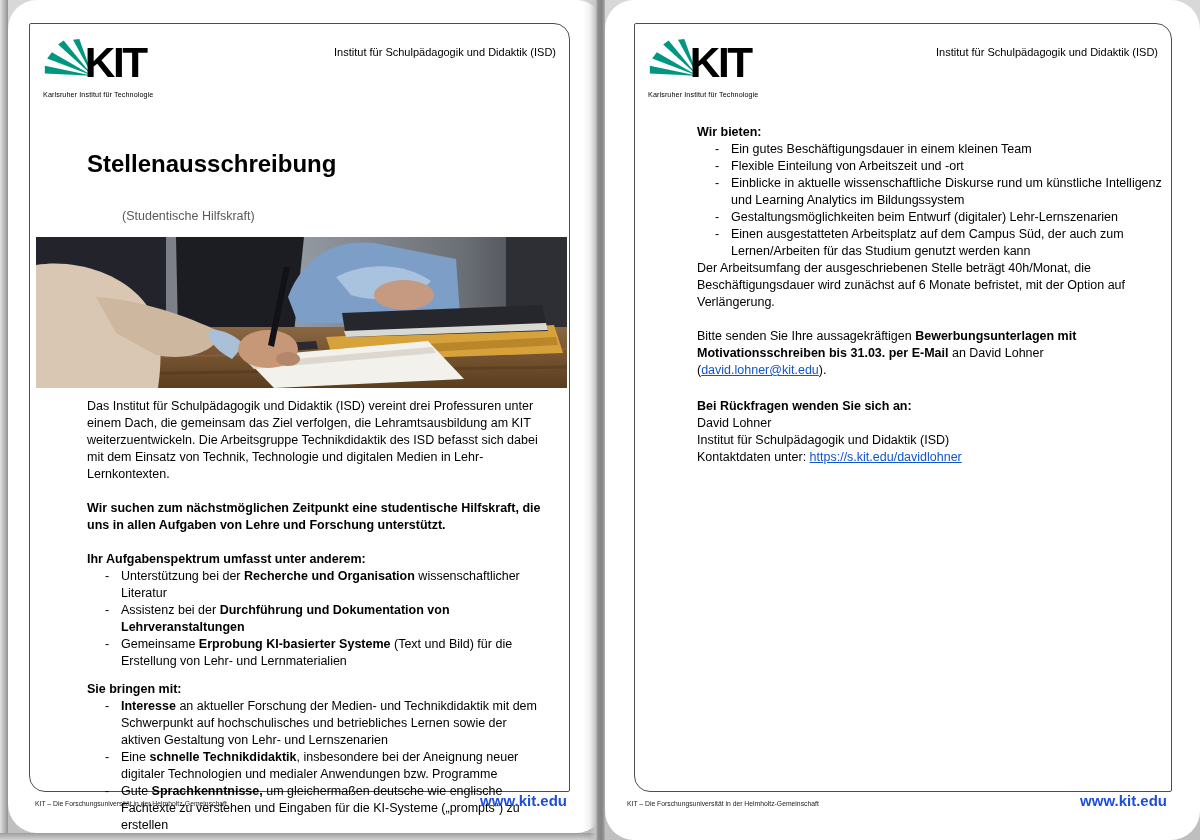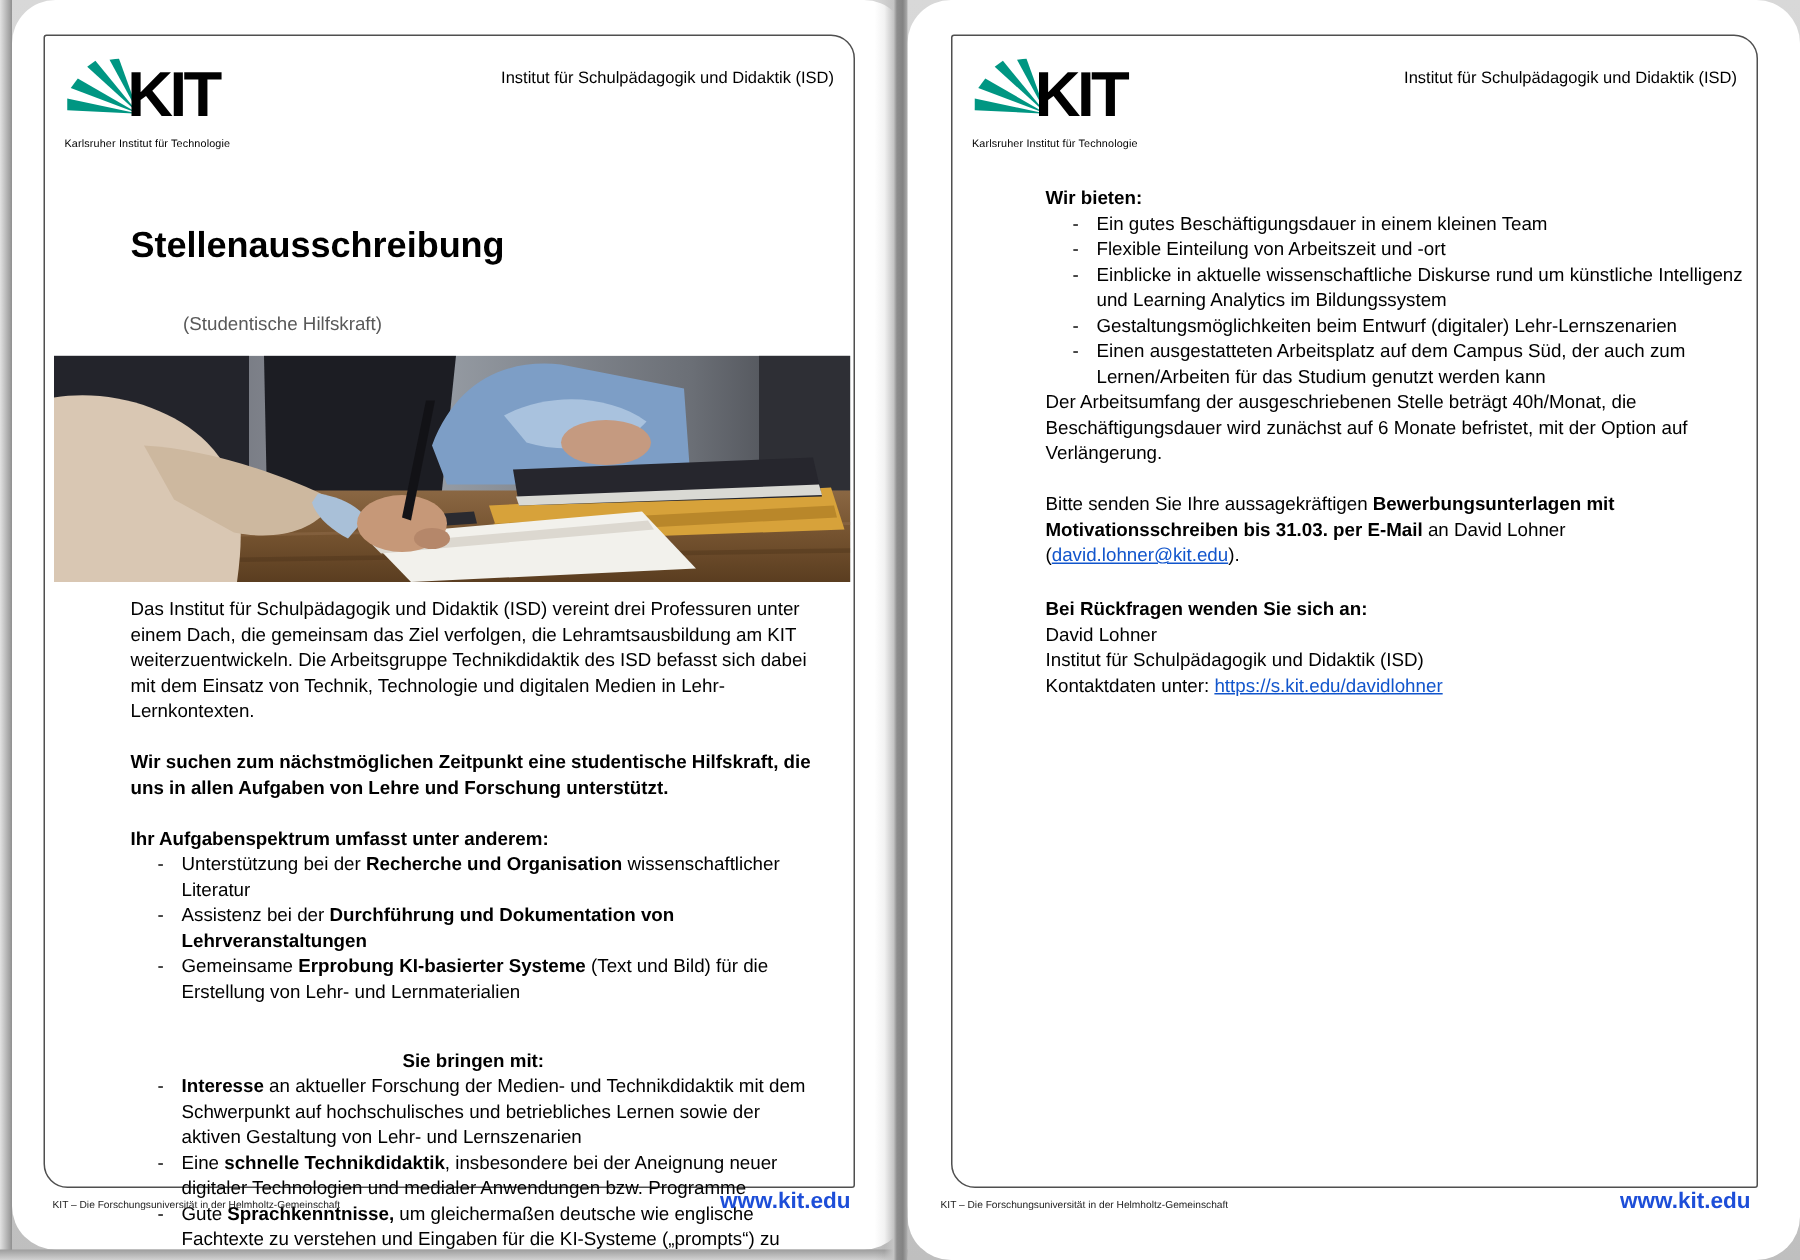--- a/index.html
+++ b/index.html
@@ -36,21 +36,21 @@
   .subnote { position:absolute; left:57px; top:185px; font-size:12.5px; color:#595959;margin-left:35px; }
   .photo   { position:absolute; left:6px; top:213px; width:531px; height:151px; overflow:hidden; }
   .photo svg { display:block; width:531px; height:151px; }
 
   .content { position:absolute; font-size:12.5px; line-height:17px; color:#000; }
   .content1 { left:57px; top:374px; width:457px; }
   .content2 { left:62px; top:100px; width:466px; }
   .content p { margin:0 0 17px 0; }
   .b { font-weight:bold; }
   .heading { font-weight:bold; }
-  .mt { margin-top:29px;text-align:center; }
+  .mt { margin-top:11px; }
   .para-gap { margin-top:19px; }
   ul.dashlist { list-style:none; padding-left:18px; }
   ul.dashlist li { display:flex; }
   .dash { flex:none; width:16px; }
   .li-text { flex:1; }
 
   .link { color:var(--link-blue,#1155CC); text-decoration:underline; cursor:pointer; }
 
   .f-left  { position:absolute; font-size:6.8px; color:#222; }
   .f-right { position:absolute; font-size:15px; font-weight:bold; color:#1d4ed8; }

